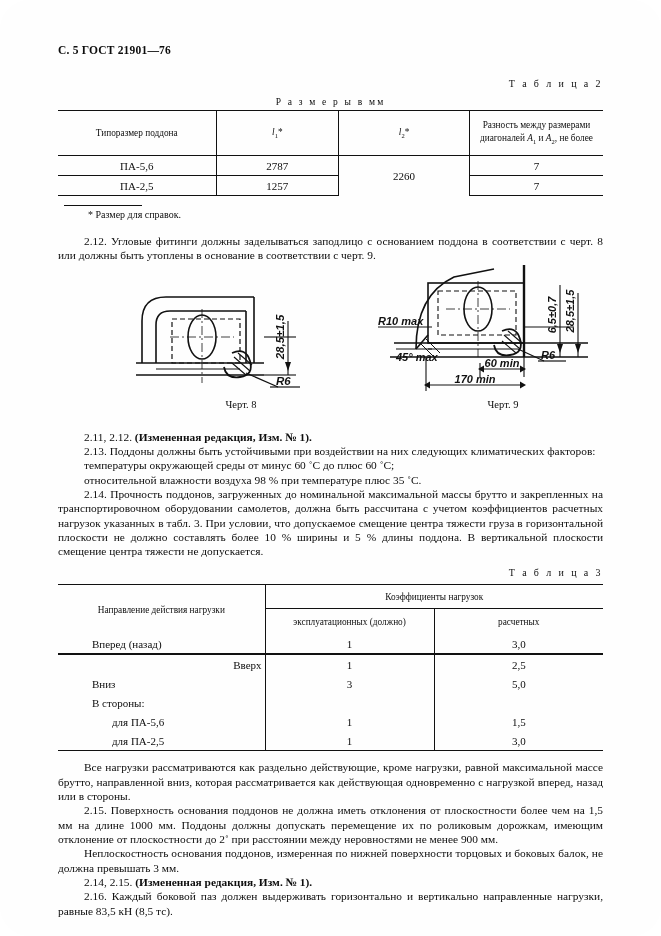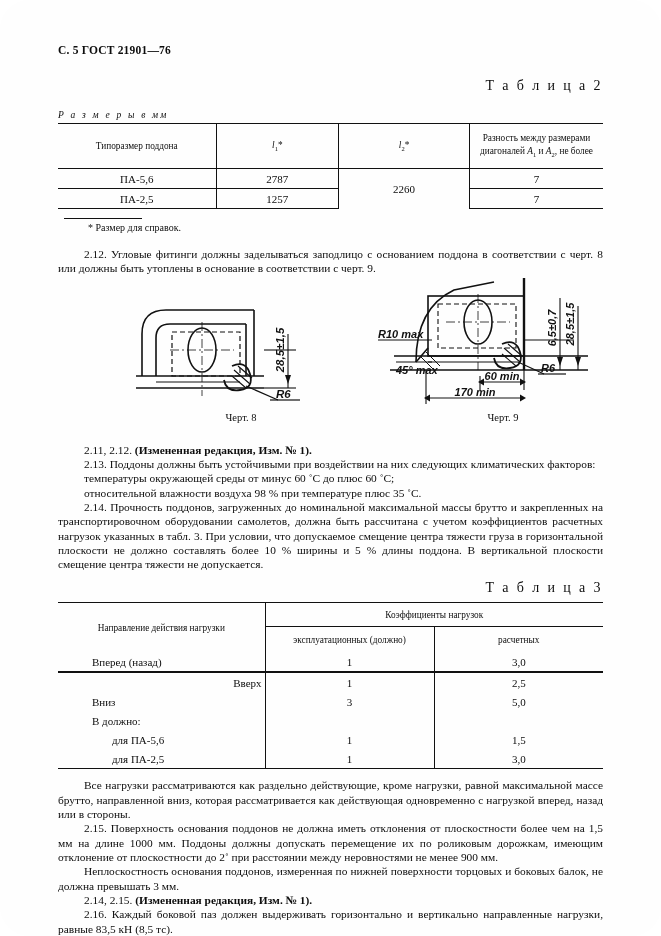--- a/index.html
+++ b/index.html
@@ -29,30 +29,29 @@
     font-size: 11.5px;
     font-weight: bold;
     letter-spacing: .2px;
     margin: 0 0 22px 0;
     white-space: nowrap;
   }
 
   
   .table-num {
     text-align: right;
-    font-size: 14px;
+    font-size: 10px;
     letter-spacing: 2.4px;
     margin: 0 0 6px 0;
   }
   .table-units {
-    text-align: left;
+    text-align: center;
     font-size: 9.5px;
     letter-spacing: 2.2px;
-    margin: 16px 0 3px 0;
-    font-style: italic;
+    margin: 8px 0 3px 0;
   }
 
   
   table.doc {
     border-collapse: collapse;
     width: 100%;
     font-size: 9.3px;
     table-layout: fixed;
   }
   table.doc td, table.doc th {
@@ -288,21 +287,21 @@
         <td class="body-cell" style="text-align:right;padding-left:34px;">Вверх</td>
         <td class="body-cell rule-l">1</td>
         <td class="body-cell rule-l">2,5</td>
       </tr>
       <tr>
         <td class="body-cell" style="text-align:left;padding-left:34px;">Вниз</td>
         <td class="body-cell rule-l">3</td>
         <td class="body-cell rule-l">5,0</td>
       </tr>
       <tr>
-        <td class="body-cell" style="text-align:left;padding-left:34px;">В должно:</td>
+        <td class="body-cell" style="text-align:left;padding-left:34px;">В стороны:</td>
         <td class="body-cell rule-l"></td>
         <td class="body-cell rule-l"></td>
       </tr>
       <tr>
         <td class="body-cell" style="text-align:left;padding-left:54px;">для ПА-5,6</td>
         <td class="body-cell rule-l">1</td>
         <td class="body-cell rule-l">1,5</td>
       </tr>
       <tr>
         <td class="body-cell rule-bot" style="text-align:left;padding-left:54px;">для ПА-2,5</td>

